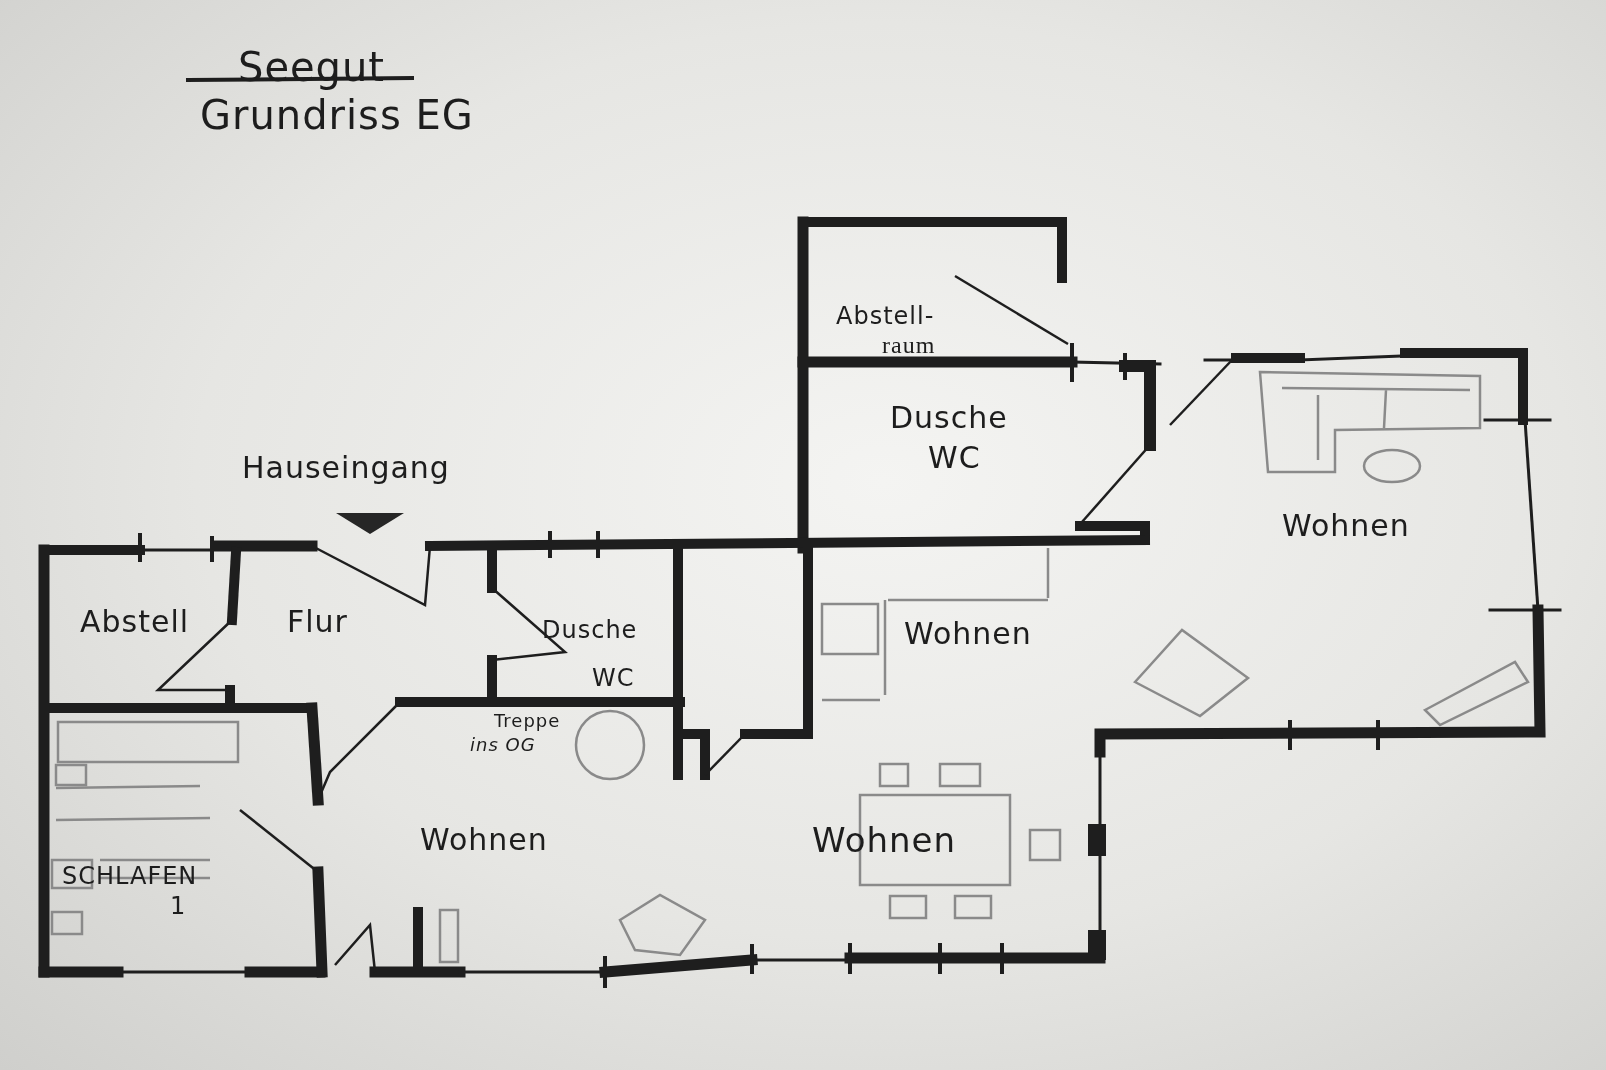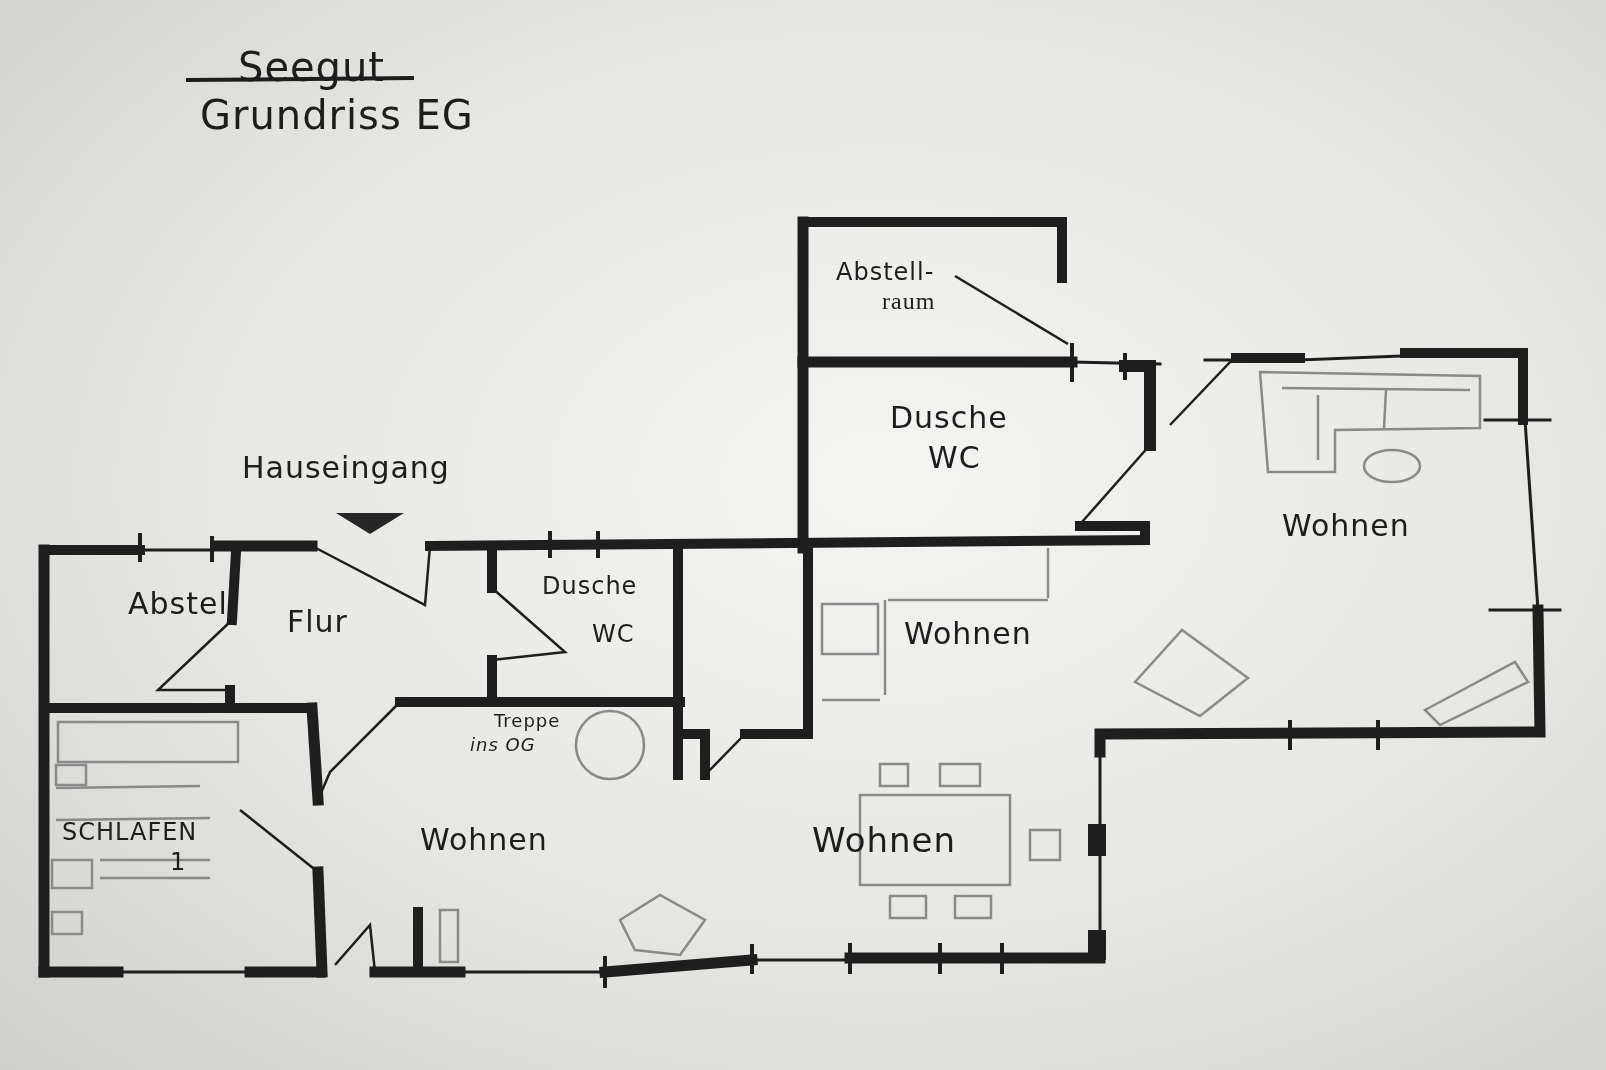--- a/index.html
+++ b/index.html
@@ -3,21 +3,21 @@
 <meta charset="utf-8">
 <style>
   html, body { margin:0; padding:0; }
   body { width:1606px; height:1070px; overflow:hidden; background:#d9d9d6; }
   .paper { position:absolute; left:0; top:0; width:1606px; height:1070px;
     background: radial-gradient(ellipse at 55% 45%, #f4f4f2 0%, #e6e6e3 55%, #cfcfcc 100%); }
   svg { position:absolute; left:0; top:0; }
   .lbl { position:absolute; font-family:"DejaVu Sans", sans-serif; color:#1d1d1d; white-space:nowrap; letter-spacing:1px; }
   .title { font-size:40px; }
   .room { font-size:30px; }
-  .small { font-size:24px; }
+  .small { font-size:24px;margin-top:44px; }
 </style>
 </head>
 <body>
 
 <div class="paper"></div>
 
 <svg width="1606" height="1070" viewBox="0 0 1606 1070">
   <g stroke="#1e1e1e" stroke-linecap="square" fill="none">
 
     <line x1="188" y1="80" x2="412" y2="78" stroke-width="4"></line>
@@ -139,21 +139,21 @@
 <div class="lbl room" style="left:242px;top:450px;">Hauseingang</div>
 
 <div class="lbl small" style="left:836px;top:258px;">Abstell-</div>
 <div class="lbl small" style="left:882px;top:288px;font-family:Liberation Serif, serif;">raum</div>
 
 <div class="lbl room" style="left:890px;top:400px;">Dusche</div>
 <div class="lbl room" style="left:928px;top:440px;">WC</div>
 
 <div class="lbl room" style="left:1282px;top:508px;">Wohnen</div>
 
-<div class="lbl room" style="left:80px;top:586px;margin-left:48px;">Abstell</div>
+<div class="lbl room" style="left:80px;top:604px;">Abstell</div>
 <div class="lbl room" style="left:287px;top:604px;">Flur</div>
 
 <div class="lbl small" style="left:542px;top:572px;">Dusche</div>
 <div class="lbl small" style="left:592px;top:620px;">WC</div>
 
 <div class="lbl room" style="left:904px;top:616px;">Wohnen</div>
 
 <div class="lbl" style="left:494px;top:710px;font-size:18px;">Treppe</div>
 <div class="lbl" style="left:470px;top:734px;font-size:18px;font-style:italic;">ins OG</div>
 

